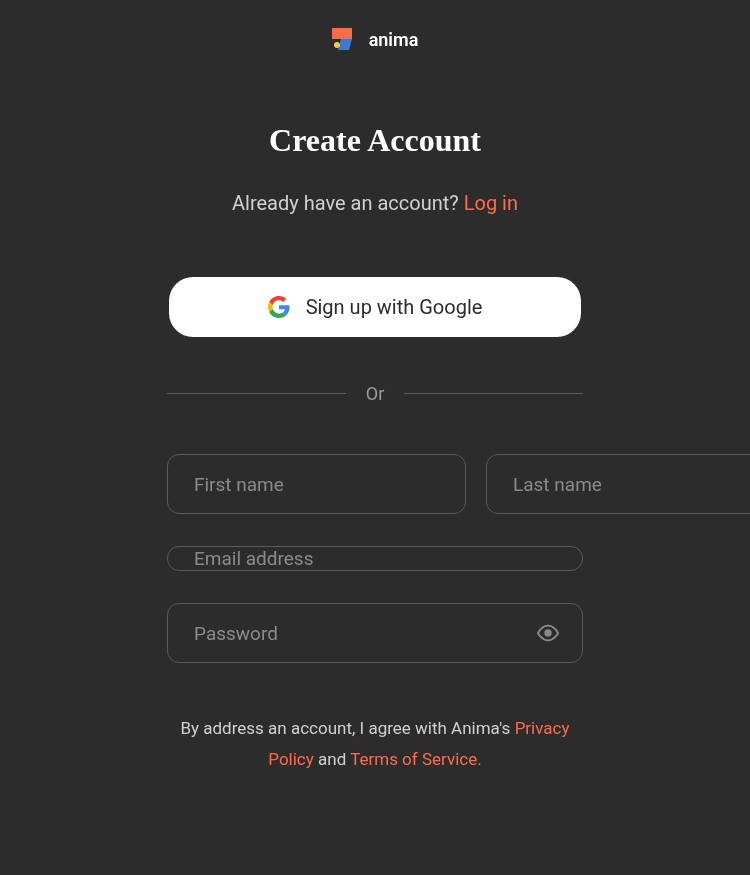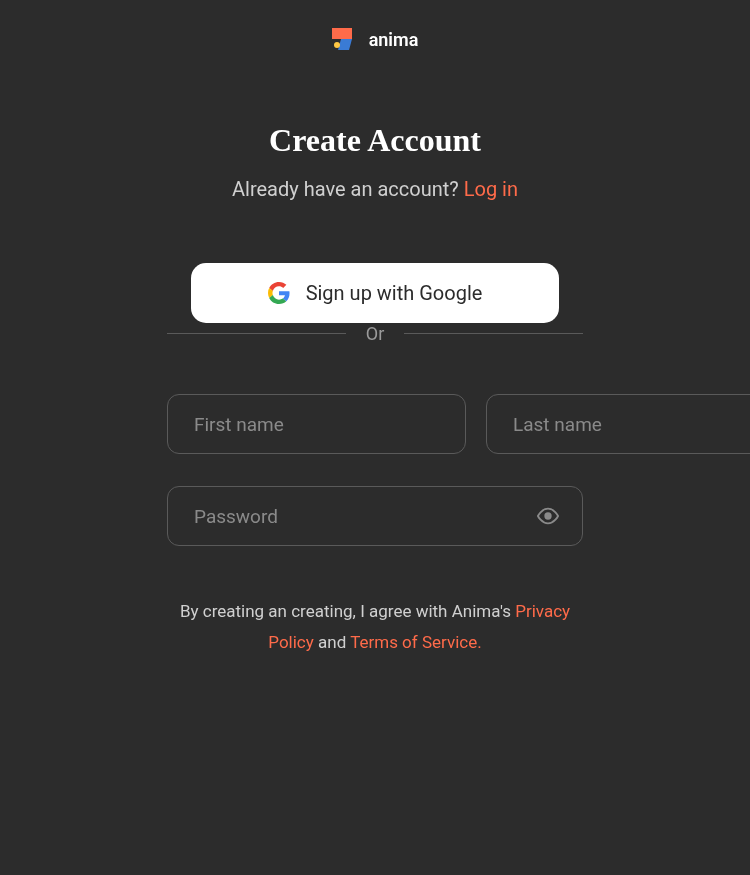--- a/index.html
+++ b/index.html
@@ -35,49 +35,50 @@
       color: #ffffff;
     }
     .page-title {
       font-size: 32px;
       font-weight: 700;
       margin-top: 72px;
       color: #ffffff;
       font-family: Georgia, 'Times New Roman', serif;
     }
     .login-prompt {
-      margin-top: 18px;
+      margin-top: 32px;
       font-size: 20px;
       color: #d0d0d0;
     }
     .login-link {
       color: #ff6b4a;
       cursor: pointer;
     }
     .google-button {
       margin-top: 62px;
-      width: 368px;
+      width: 412px;
       height: 60px;
       background-color: #ffffff;
       border: none;
-      border-radius: 15px;
+      border-radius: 24px;
       display: flex;
       align-items: center;
       justify-content: center;
       gap: 16px;
       font-size: 20px;
       color: #2c2c2c;
       cursor: pointer;
       font-family: inherit;
     }
     .google-icon {
       width: 22px;
       height: 22px;
     }
     .divider-row {
+      margin-top: 46px;
       width: 416px;
       display: flex;
       align-items: center;
       gap: 20px;
     }
     .divider-line {
       flex: 1;
       height: 1px;
       background-color: #5a5a5a;
     }
@@ -180,27 +181,28 @@
   <div class="divider-line"></div>
   <span class="divider-text">Or</span>
   <div class="divider-line"></div>
 </div>
 
 <div class="form-container">
   <div class="name-row">
     <input type="text" class="input-field" placeholder="First name" style="">
     <input type="text" class="input-field" placeholder="Last name" style="">
   </div>
+  <input type="email" class="input-field full-width" placeholder="Email address" style="">
   <div class="password-wrapper">
     <input type="password" class="input-field full-width" placeholder="Password" style="">
     <span class="eye-icon">
       <svg width="22" height="22" viewBox="0 0 24 24" fill="none" stroke="#8a8a8a" stroke-width="2">
         <path d="M1 12s4-8 11-8 11 8 11 8-4 8-11 8-11-8-11-8z"></path>
         <circle cx="12" cy="12" r="3" fill="#8a8a8a"></circle>
       </svg>
     </span>
   </div>
 </div>
 
 <div class="terms-text">
-  <span>By creating an creating, I agree with Anima's </span>
+  <span>By address an account, I agree with Anima's </span>
   <span class="terms-link">Privacy Policy</span><span> and </span><span class="terms-link">Terms of Service.</span>
 </div>
 
 </body></html>

